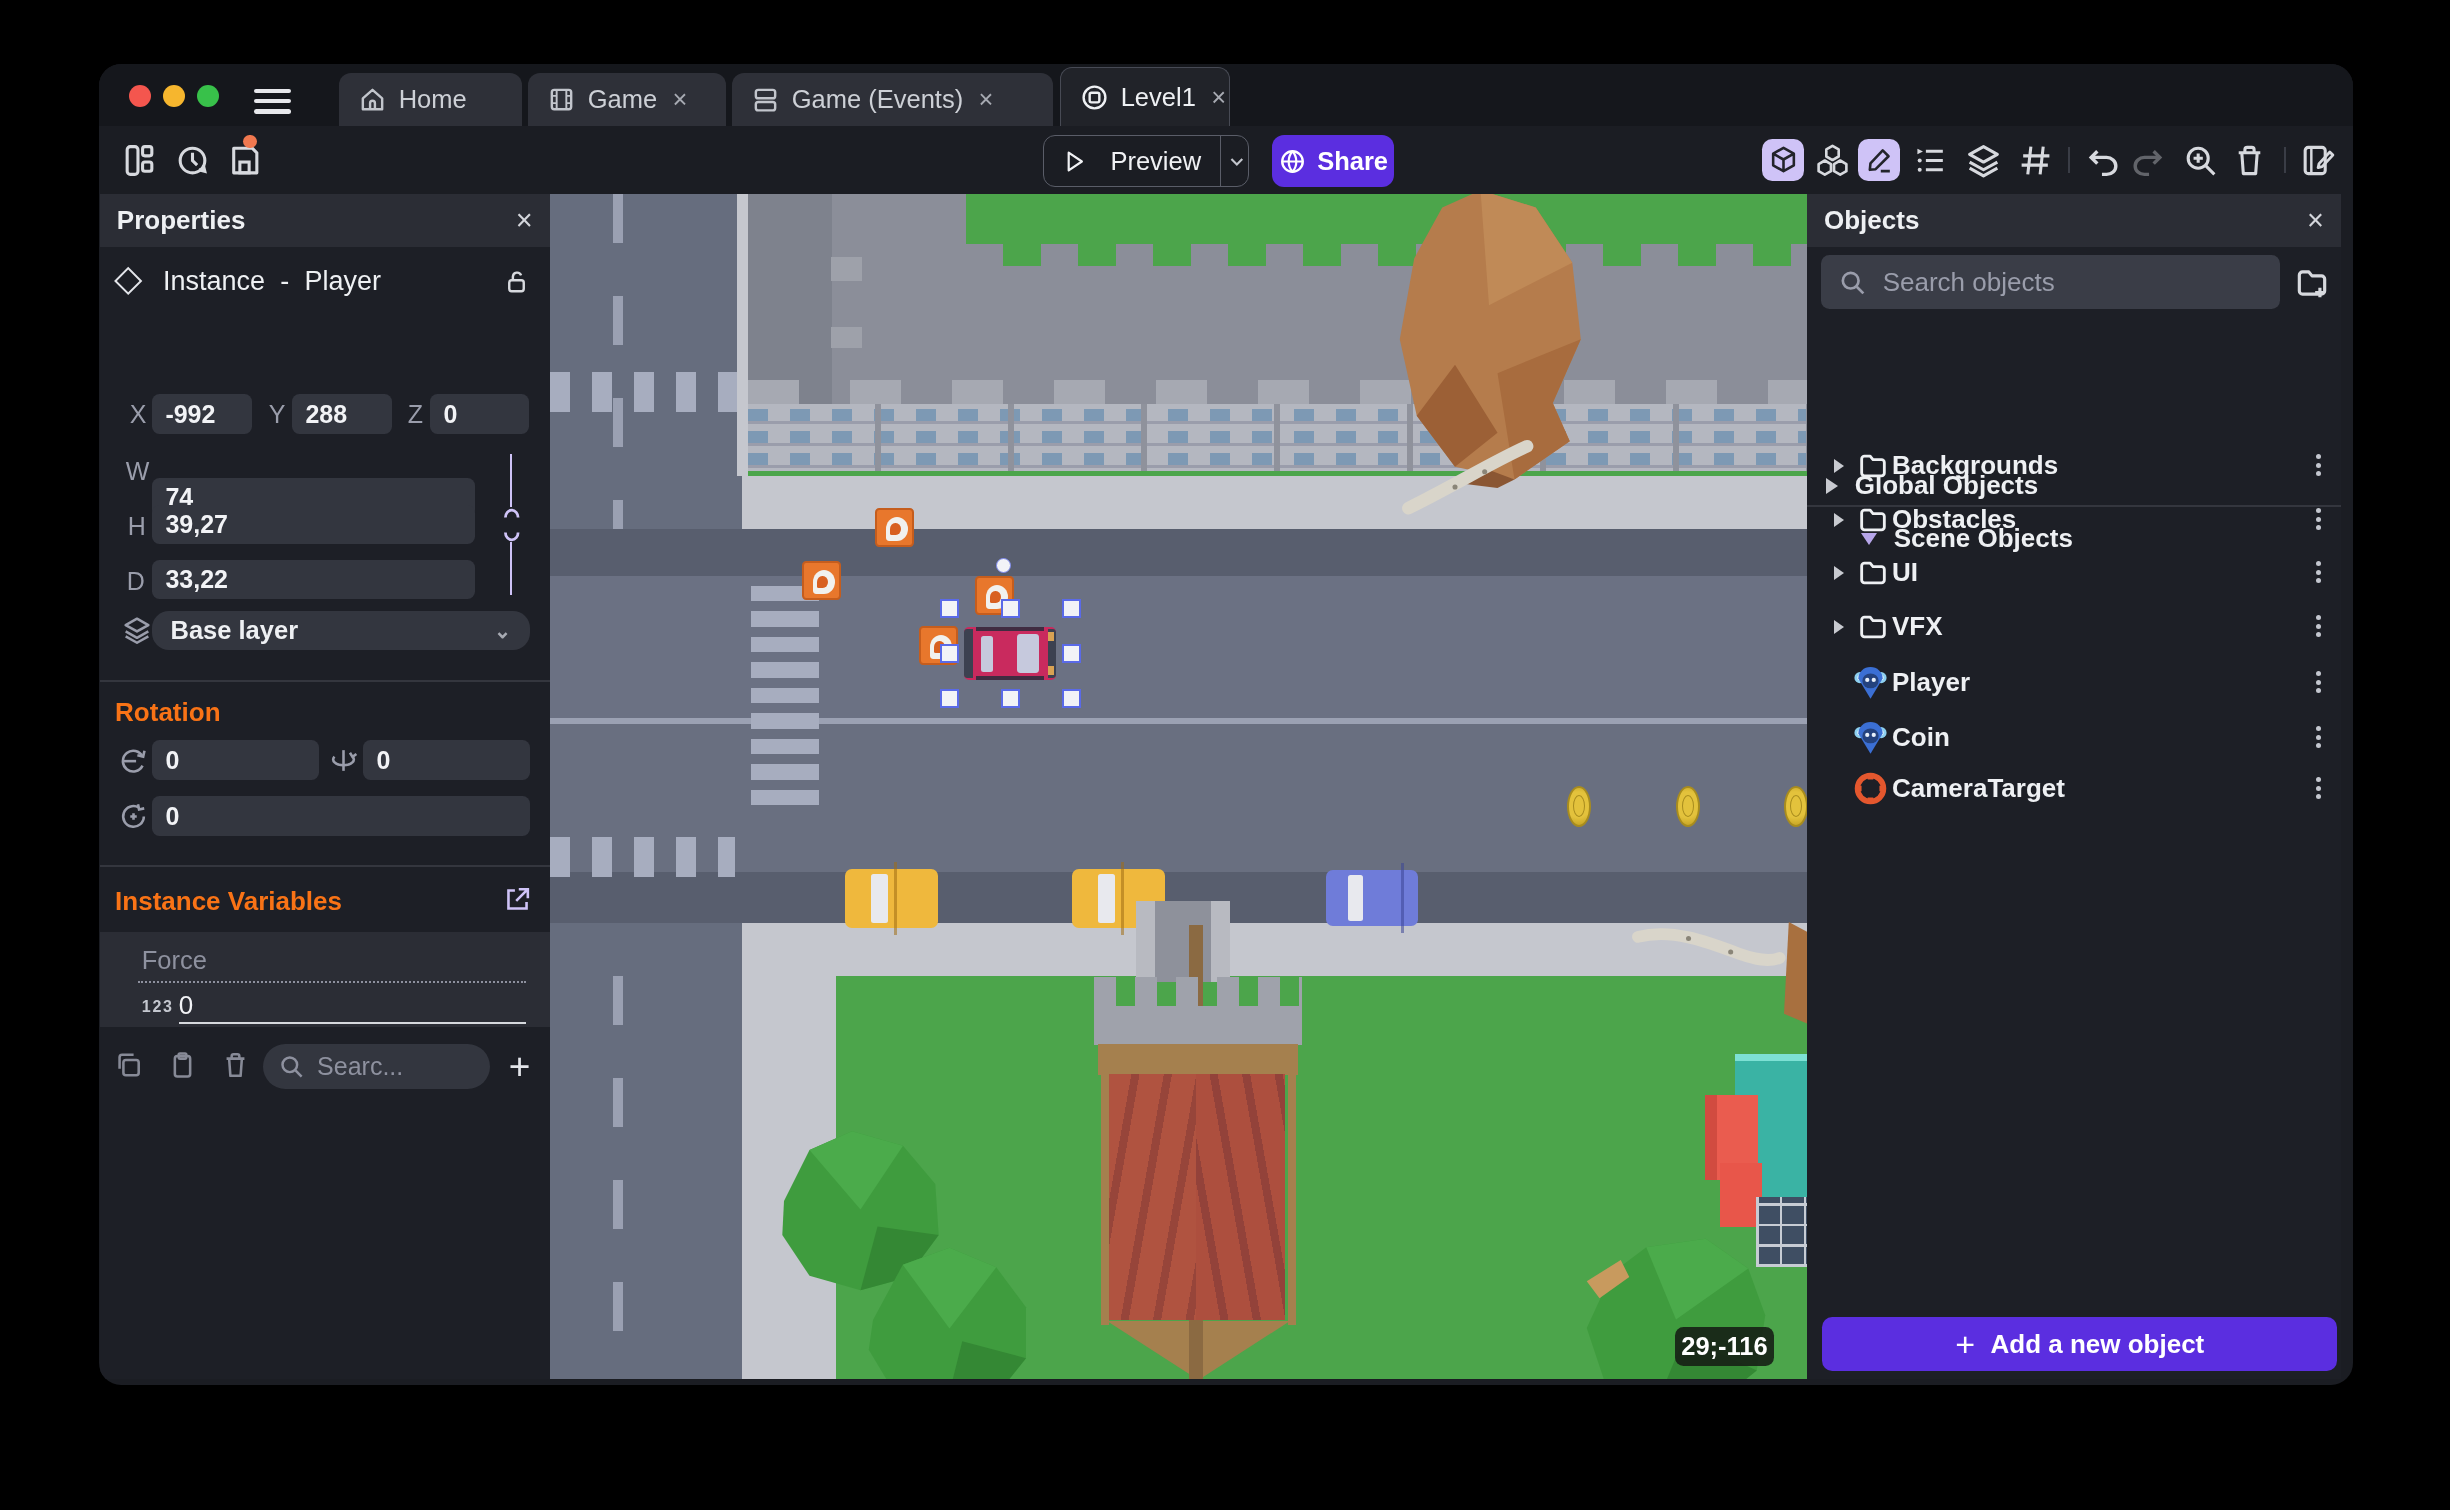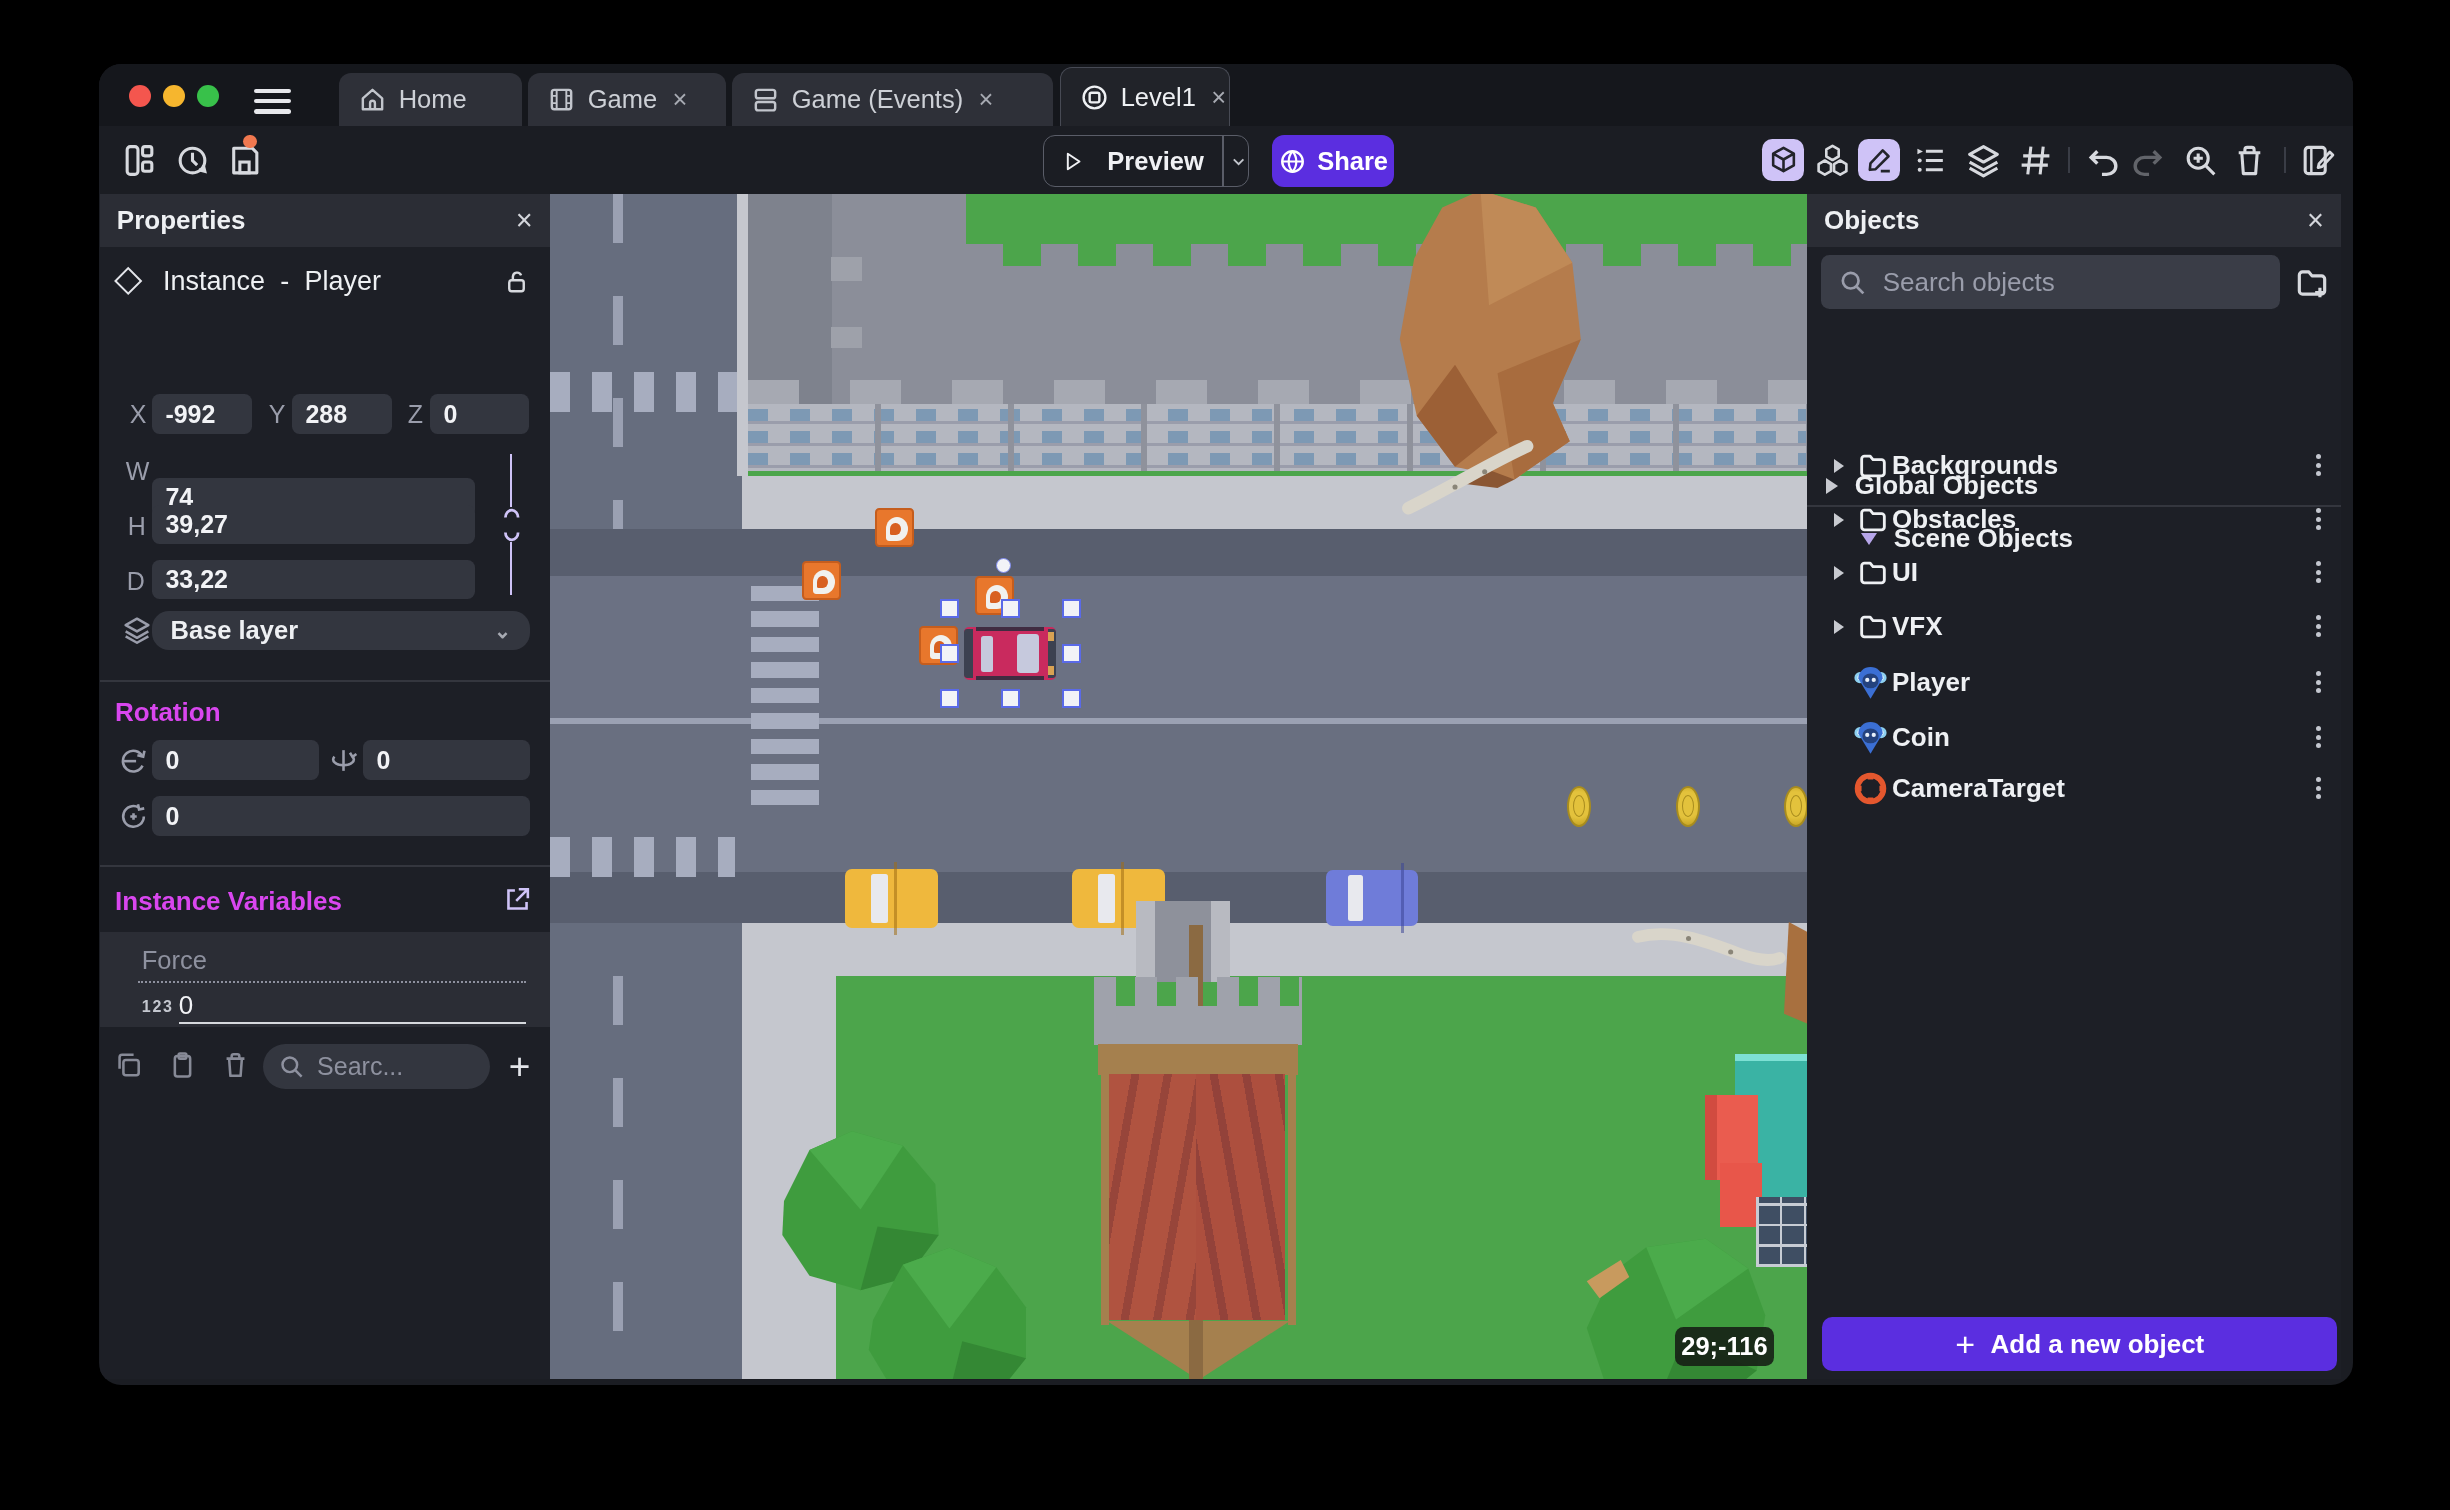--- a/index.html
+++ b/index.html
@@ -31,21 +31,21 @@
   
   #toolbar { position:absolute; left:0; top:62px; width:100%; height:68px; background:#1b1d23; }
   .tbicon { position:absolute; top:16px; width:37px; height:37px; }
   .iconpill { position:absolute; top:12.7px; width:42px; height:42px; background:#cfc3f7; border-radius:10.2px;
     display:flex; align-items:center; justify-content:center; }
   .tbsep { position:absolute; top:21px; width:1.7px; height:25.5px; background:#3a3d46; }
   #unsaved-dot { position:absolute; left:144px; top:8.5px; width:13.6px; height:13.6px; border-radius:50%; background:#f0784f; }
 
   #btn-preview { position:absolute; left:944px; top:9.3px; width:206px; height:52px; border:1.7px solid #5a5d68;
     border-radius:12px; display:flex; align-items:center; color:#f0f1f4; }
-  #btn-preview .lbl { font-size:25.5px; font-weight:700; margin-left:23px; }
+  #btn-preview .lbl { font-size:25.5px; font-weight:400; margin-left:23px; }
   #btn-preview .pdiv { width:1.7px; height:52px; background:#5a5d68; margin-left:18.7px; }
   #btn-share { position:absolute; left:1173px; top:9.3px; width:122px; height:52px; background:#5b2ee0;
     border-radius:12px; display:flex; align-items:center; justify-content:center; gap:10.2px; color:#fff;
     font-size:25.5px; font-weight:700; }
 
   
   #props { position:absolute; left:0.8px; top:130px; width:450px; height:1185px; background:#1d1f26; }
   .panel-header { position:absolute; left:0; top:0; width:100%; height:53px; background:#2b2d35;
     display:flex; align-items:center; justify-content:space-between; padding:0 17px; }
   .panel-title { color:#eef0f3; font-size:26px; font-weight:700; }
@@ -70,21 +70,21 @@
   #link-line-a { position:absolute; left:410px; top:260px; width:2.5px; height:53px; background:#cfc3f7; }
   #link-line-b { position:absolute; left:410px; top:348px; width:2.5px; height:53px; background:#cfc3f7; }
   #link-icon { position:absolute; left:399px; top:313px; width:25.5px; height:36px; }
 
   #layer-select { position:absolute; left:52px; top:417px; width:378px; height:39px; background:#33363f;
     border-radius:17px; display:flex; align-items:center; color:#eef0f3; font-size:25.5px; font-weight:600; padding:0 18.7px; }
   #layer-select .chev { margin-left:auto; color:#a7aab2; font-size:20.4px; }
   .layers-ic { position:absolute; left:20.4px; top:419px; width:34px; height:34px; }
 
   .hdiv { position:absolute; left:0; width:100%; height:1.7px; background:#34363e; }
-  .sect-title { position:absolute; left:15.3px; color:#d946ef; font-size:26px; font-weight:700; }
+  .sect-title { position:absolute; left:15.3px; color:#f97316; font-size:26px; font-weight:700; }
 
   .rot-in1 { left:52px; top:546px; width:167px; height:40px; }
   .rot-in2 { left:263px; top:546px; width:167px; height:40px; }
   .rot-in3 { left:52px; top:602px; width:378px; height:40px; }
   .rot-ic { position:absolute; width:31px; height:31px; }
 
   #vars-box { position:absolute; left:0; top:738px; width:450px; height:95px; background:#2b2d35; }
   #var-name { position:absolute; left:42px; top:13.6px; color:#8e919f; font-size:25.5px; }
   #var-dots { position:absolute; left:38px; top:49px; width:388px; border-bottom:2.5px dotted #8e919f; }
   #var-type { position:absolute; left:42px; top:66px; color:#c4c7cf; font-size:16px; font-weight:700; letter-spacing:1.7px; }

